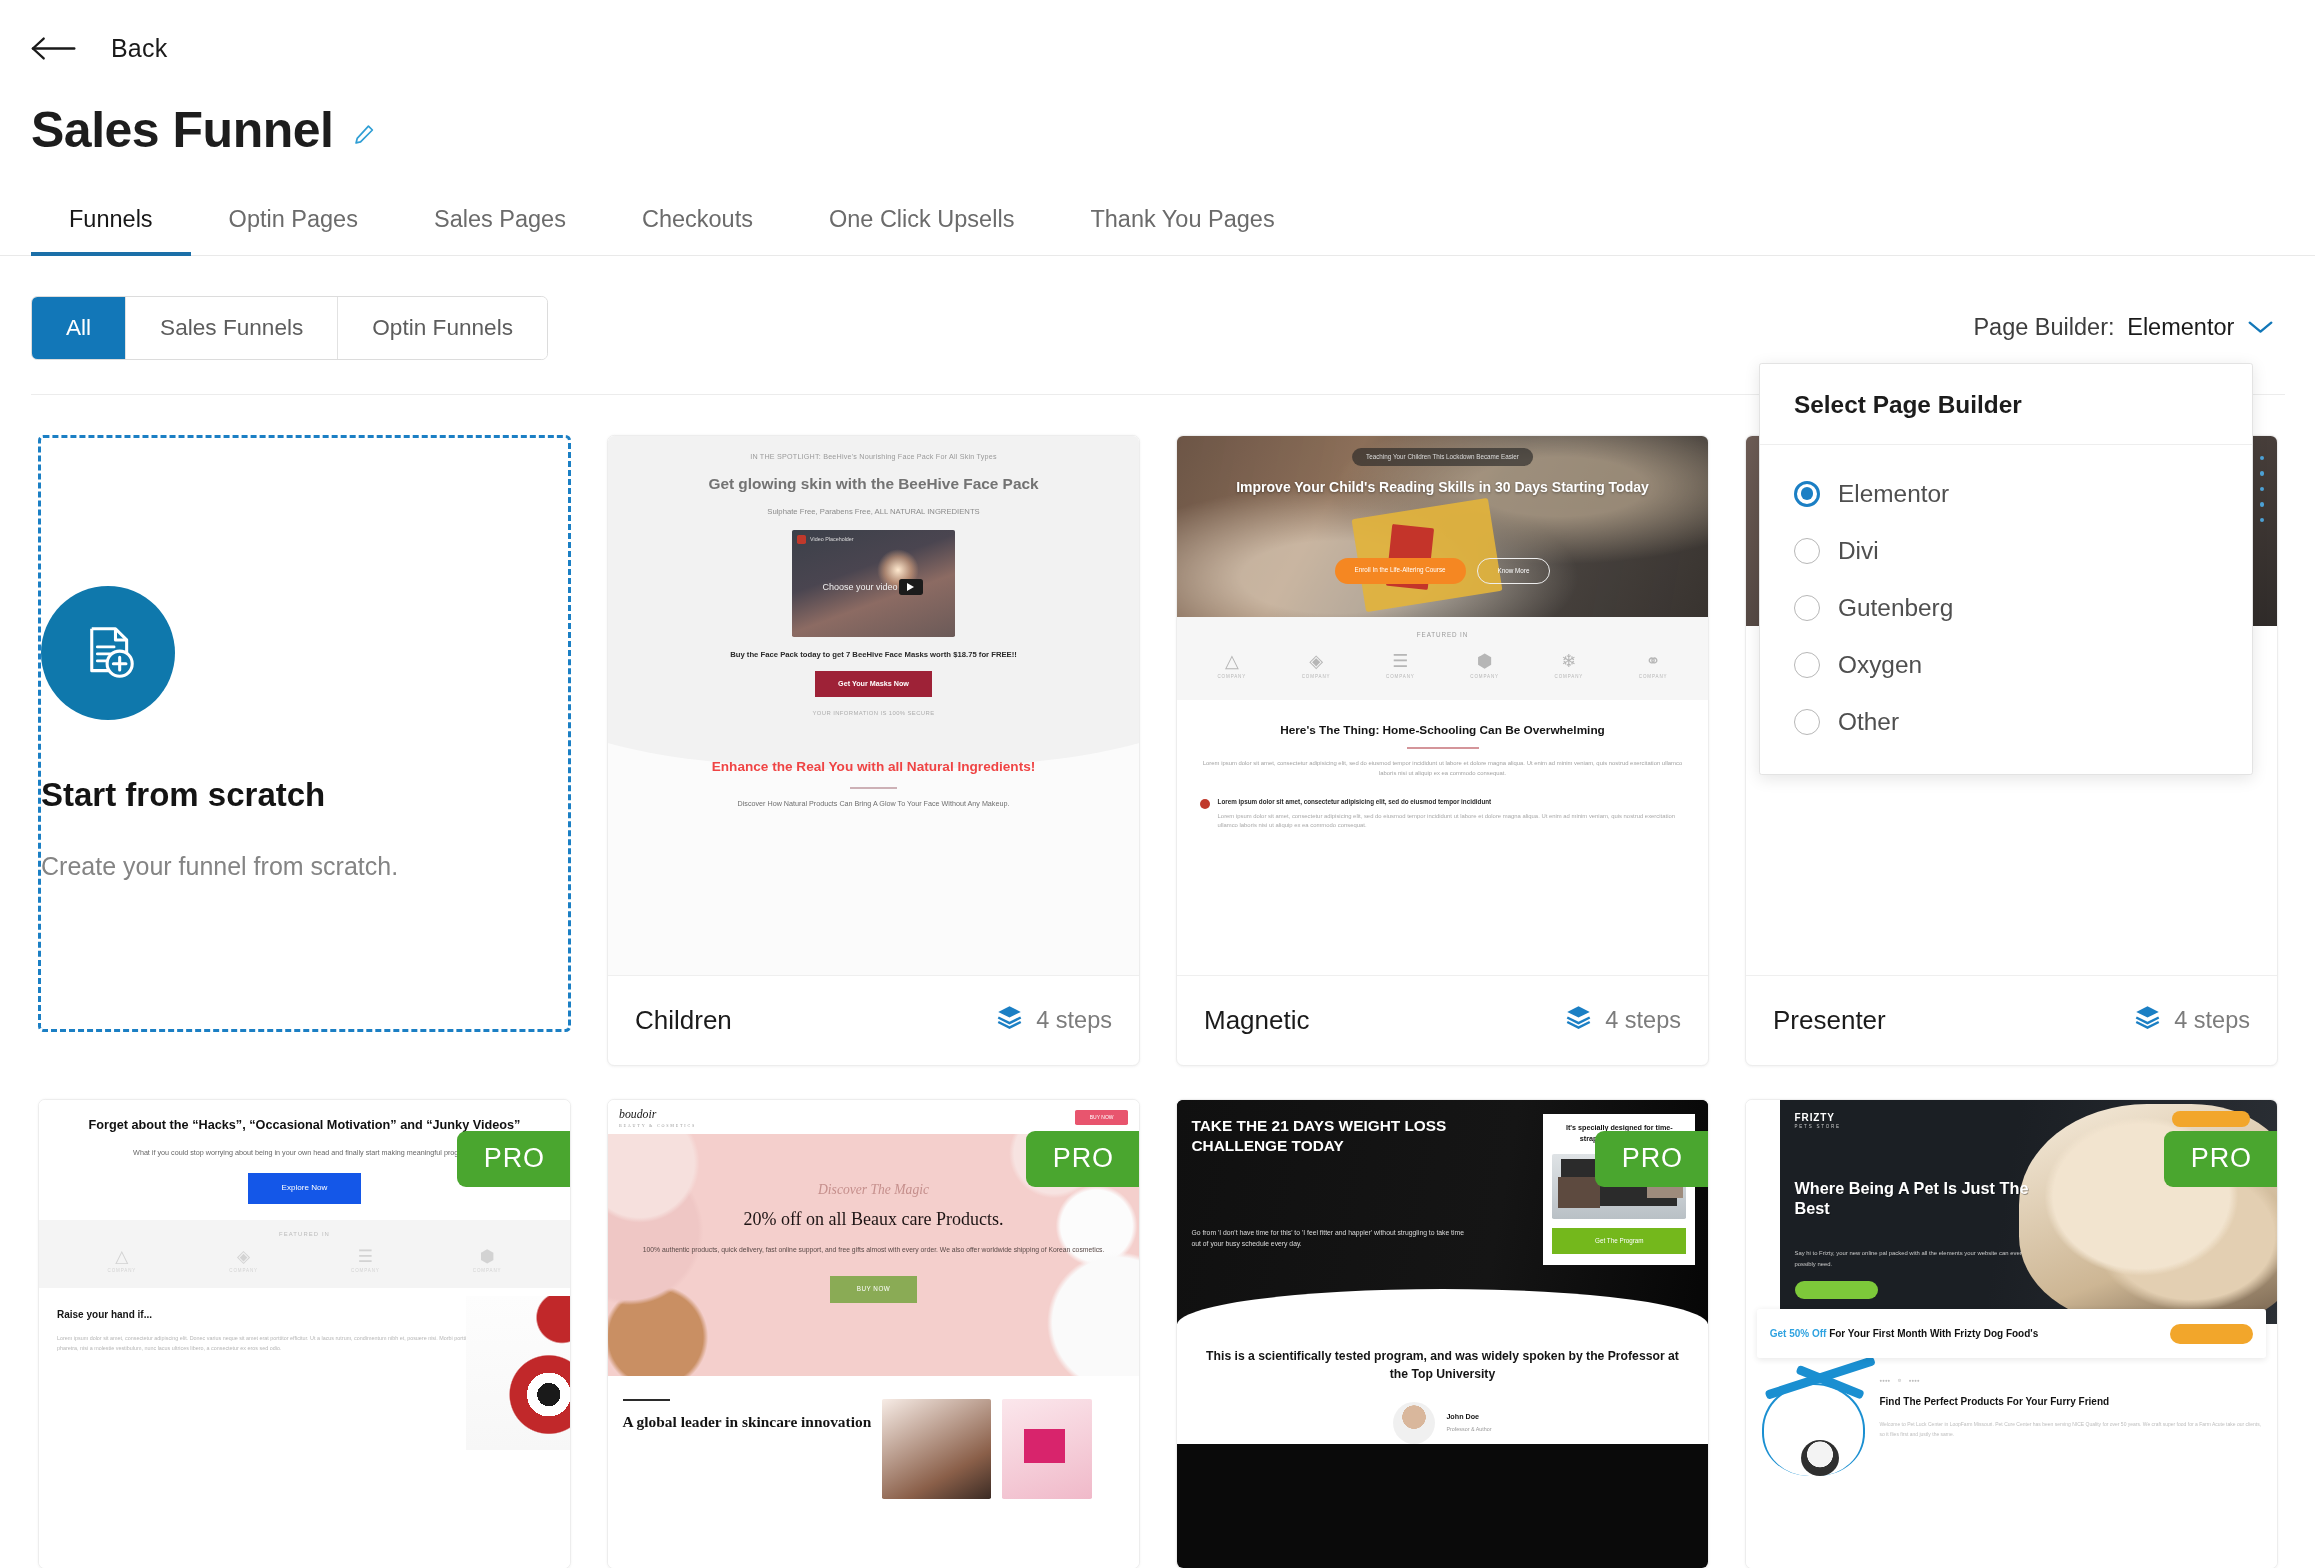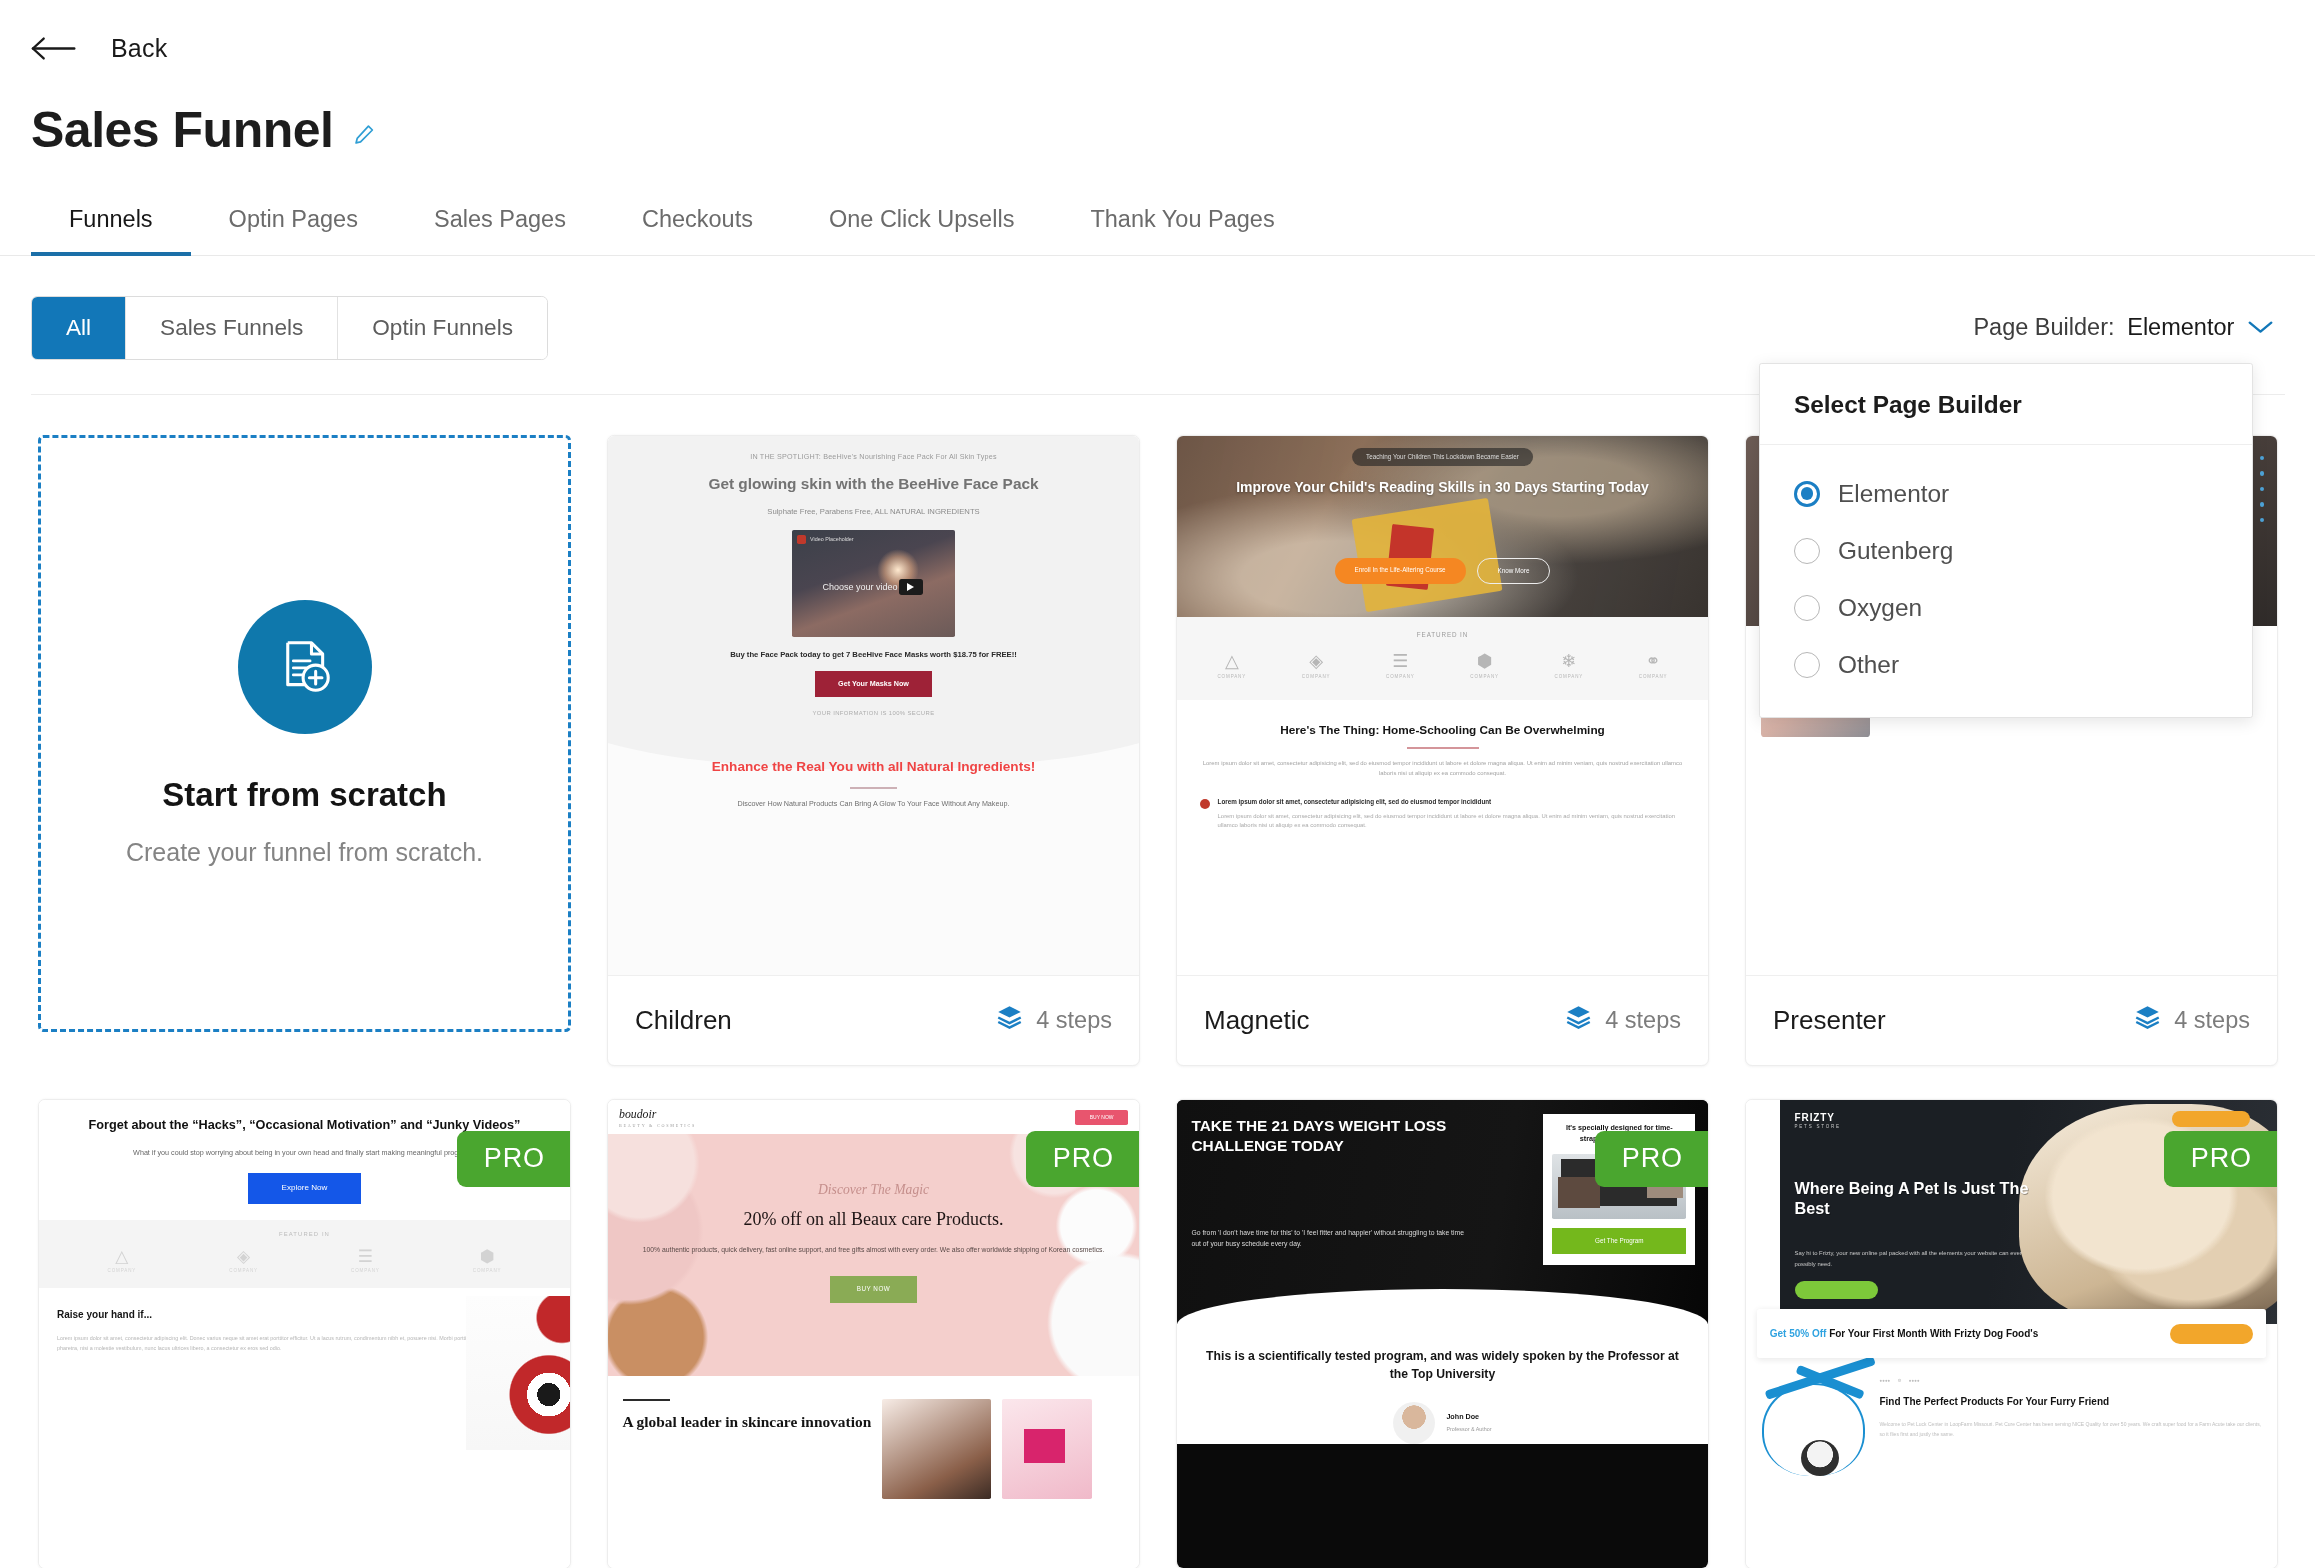--- a/index.html
+++ b/index.html
@@ -53,21 +53,21 @@
   .radio { width:26px; height:26px; border-radius:50%; border:1.8px solid #b7b7b7; background:#fff;
            flex:0 0 auto; position:relative; }
   .radio.checked { border:3.6px solid #1b7fc4; }
   .radio.checked::after { content:""; position:absolute; inset:3.6px; border-radius:50%; background:#1b7fc4; }
   .dd-text { font-size:24.4px; color:#4f4f4f; }
 
   
   .grid { padding:40px 38px 0 38px; display:grid; grid-template-columns:repeat(4, 1fr); gap:36px; }
 
   .scratch { border:3.6px dashed #1b7fc4; border-radius:5.4px; height:597px;
-             display:flex; flex-direction:column; align-items:center; justify-content:center; gap:4px; }
+             display:flex; flex-direction:column; align-items:flex-start; justify-content:center; gap:18px; }
   .scratch-circle { width:134px; height:134px; border-radius:50%; background:#0f78ac;
                     display:flex; align-items:center; justify-content:center; }
   .scratch-title { font-size:33px; font-weight:700; color:#141414; margin-top:38px; }
   .scratch-sub { font-size:25px; color:#848484; margin-top:20px; }
 
   .card { border:0.9px solid #ededed; border-radius:7.2px; background:#fff; overflow:hidden;
           box-shadow:0 0.9px 2.7px rgba(0,0,0,.05); position:relative; display:flex; flex-direction:column; }
   .card.h1 { height:631px; }
   .thumb { flex:1; overflow:hidden; position:relative; background:#fff; }
   .card-foot { height:90px; border-top:0.9px solid #efefef; display:flex; align-items:center;
@@ -326,20 +326,24 @@
 
 <div class="dropdown">
   <div class="dd-head">Select Page Builder</div>
   <div class="dd-body">
     <div class="dd-item">
       <span class="radio checked"></span>
       <span class="dd-text">Elementor</span>
     </div>
     <div class="dd-item">
       <span class="radio"></span>
+      <span class="dd-text">Divi</span>
+    </div>
+    <div class="dd-item">
+      <span class="radio"></span>
       <span class="dd-text">Gutenberg</span>
     </div>
     <div class="dd-item">
       <span class="radio"></span>
       <span class="dd-text">Oxygen</span>
     </div>
     <div class="dd-item">
       <span class="radio"></span>
       <span class="dd-text">Other</span>
     </div>

